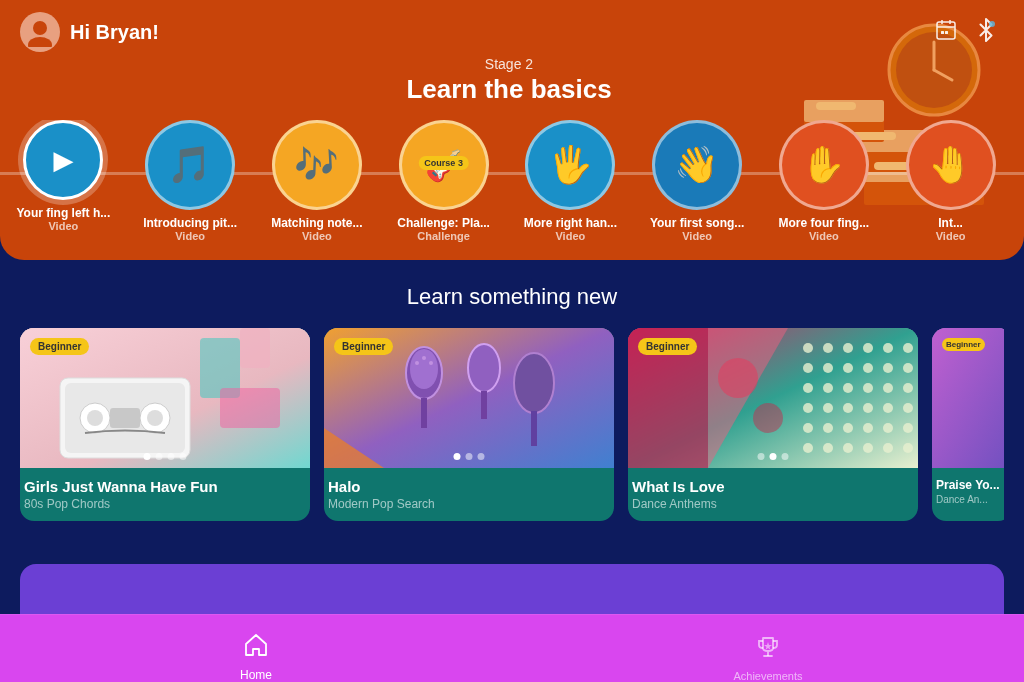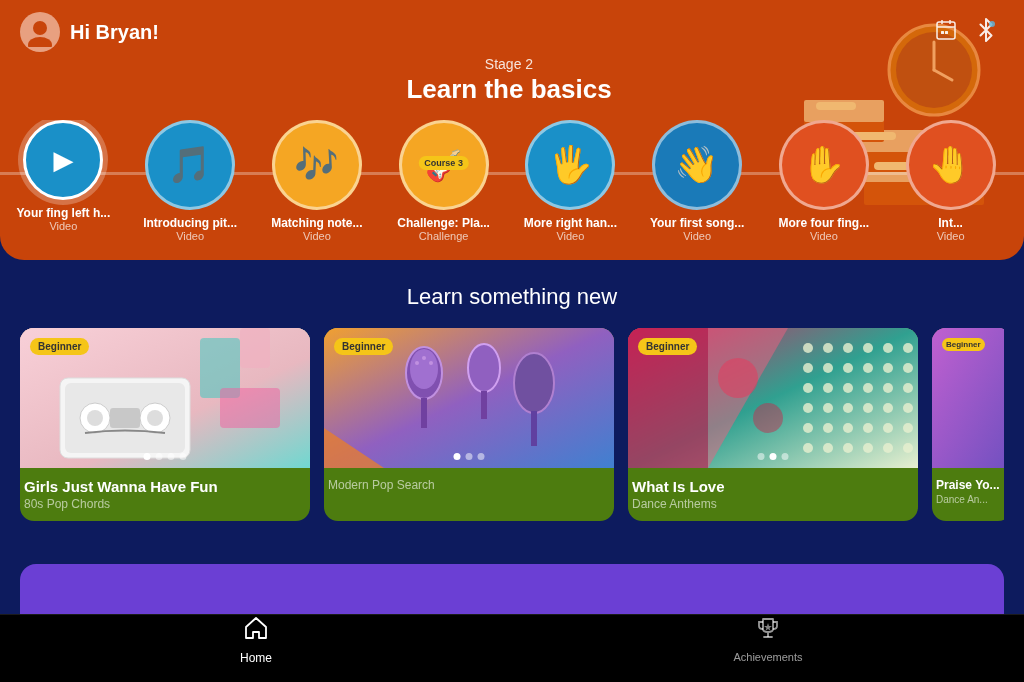--- a/index.html
+++ b/index.html
@@ -147,20 +147,21 @@
       white-space: nowrap;
       overflow: hidden;
       text-overflow: ellipsis;
       max-width: 110px;
     }
 
     .course-type {
       color: rgba(255,255,255,0.7);
       font-size: 11px;
       text-align: right;
+      font-weight: bold;
     }
 
     
     .main-content {
       padding: 24px 20px 0;
     }
 
     .section-title {
       color: white;
       font-size: 22px;
@@ -172,21 +173,21 @@
     .cards-row {
       display: flex;
       gap: 14px;
       overflow: hidden;
     }
 
     .song-card {
       flex: 0 0 290px;
       border-radius: 14px;
       overflow: hidden;
-      background: #4d7c0f;
+      background: #0f766e;
       cursor: pointer;
     }
 
     .card-img {
       width: 100%;
       height: 140px;
       position: relative;
       overflow: hidden;
     }
 
@@ -237,24 +238,24 @@
       color: rgba(255,255,255,0.6);
       font-size: 12px;
     }
 
     
     .bottom-nav {
       position: absolute;
       bottom: 0;
       left: 0;
       right: 0;
-      background: #000000;
+      background: #d946ef;
       height: 68px;
       display: flex;
-      align-items: flex-start;
+      align-items: flex-end;
       justify-content: space-around;
       border-top: 1px solid rgba(255,255,255,0.1);
     }
 
     .nav-item {
       display: flex;
       flex-direction: column;
       align-items: center;
       gap: 4px;
       color: rgba(255,255,255,0.6);
@@ -545,20 +546,21 @@
           <polygon points="0,100 60,140 0,140" fill="#f08020" opacity="0.7"></polygon>
         </svg>
         <div class="beginner-badge">Beginner</div>
         <div class="card-dots">
           <div class="dot active"></div>
           <div class="dot"></div>
           <div class="dot"></div>
         </div>
       </div>
       <div class="card-info">
+        <div class="card-title">Halo</div>
         <div class="card-subtitle">Modern Pop Search</div>
       </div>
     </div>
 
     <div class="song-card">
       <div class="card-img card-art-3">
         <svg width="290" height="140" viewBox="0 0 290 140" xmlns="http://www.w3.org/2000/svg">
           <defs>
             <linearGradient id="grad3" x1="0%" y1="0%" x2="100%" y2="100%">
               <stop offset="0%" style="stop-color:#d02860"></stop>

